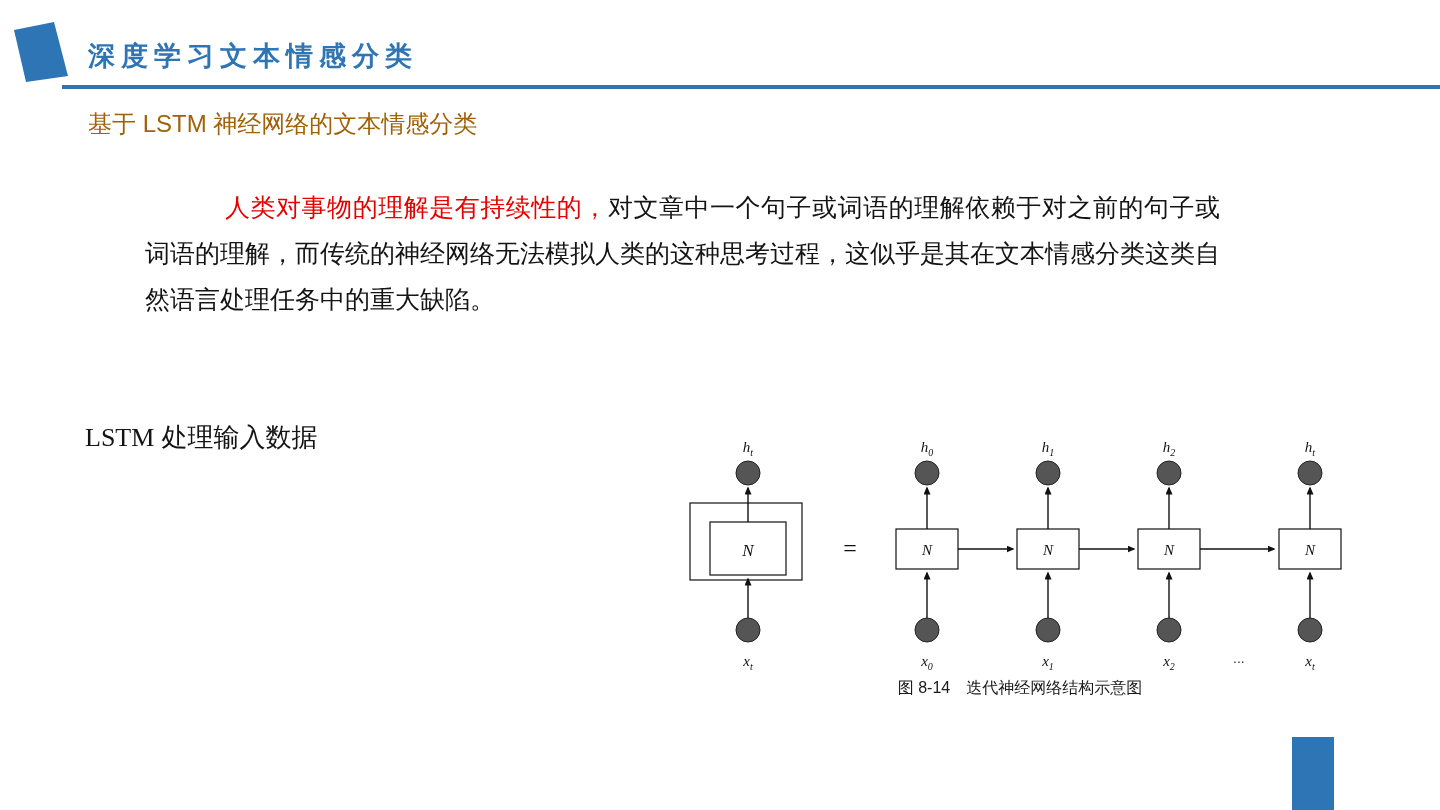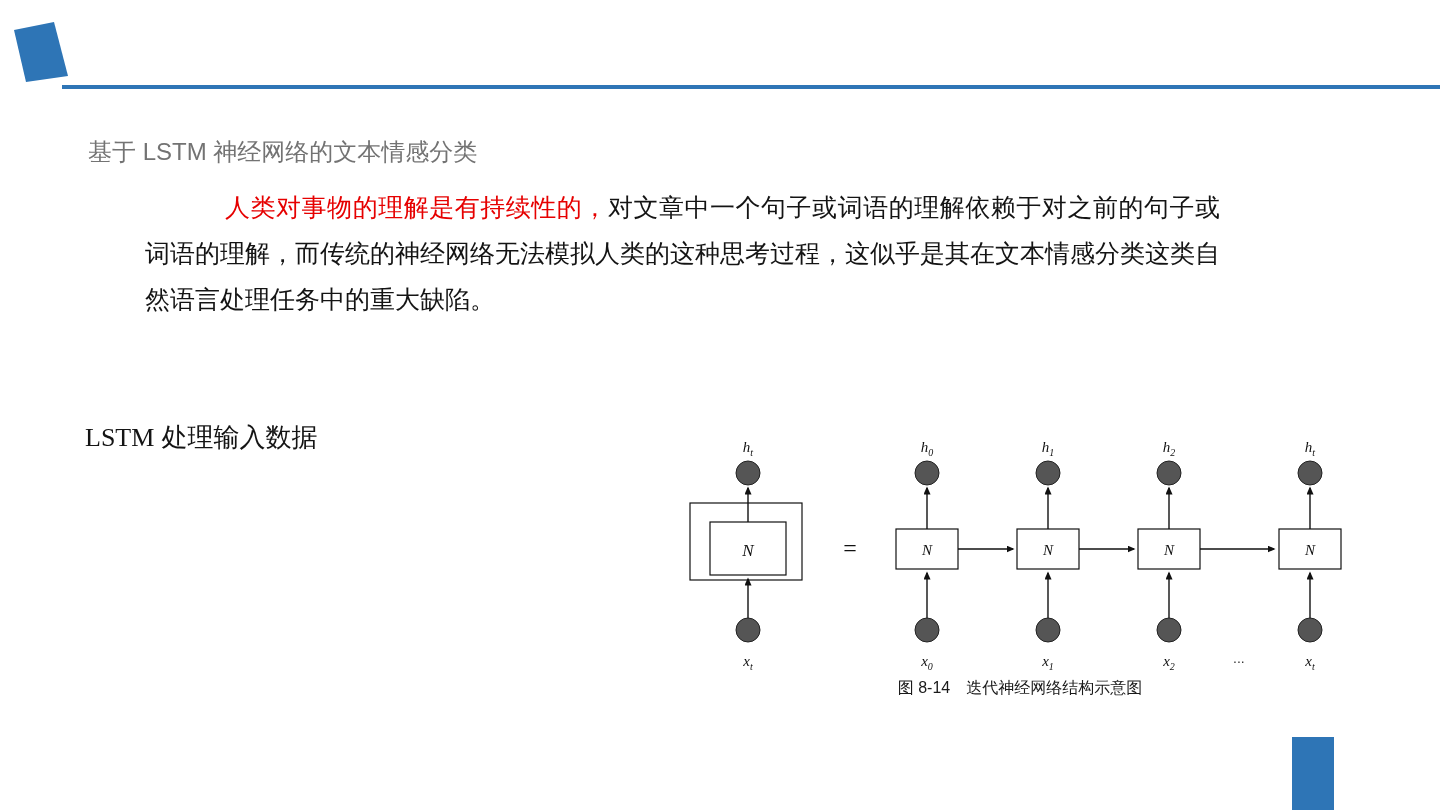--- a/index.html
+++ b/index.html
@@ -18,22 +18,22 @@
     position:absolute; left:88px; top:38px;
     font-size:27px; font-weight:600; letter-spacing:6px;
     color:var(--accent-blue,#2e75b6);
   }
   .title-rule {
     position:absolute; left:62px; top:85px; width:1378px; height:4px;
     background:var(--accent-blue,#2e75b6);
   }
 
   .subtitle {
-    position:absolute; left:88px; top:136px;
-    font-size:24px; color:#737373;
+    position:absolute; left:88px; top:108px;
+    font-size:24px; color:#a16207;
   }
 
   .para1 {
     position:absolute; left:145px; top:184px; width:1075px;
     font-size:25px; line-height:46px; color:#141414;
     text-indent:80px; text-align:justify;
   }
   .red { color:var(--red-text,#e60000);margin-top:8px; }
 
   .section-title {
@@ -76,20 +76,21 @@
 </style>
 </head>
 <body>
 
 <div class="slide">
 
   <svg class="corner-shape" width="70" height="64" viewBox="0 0 70 64">
     <polygon points="8,10 48,2 62,56 20,62"></polygon>
   </svg>
 
+  <h1 class="title">深度学习文本情感分类</h1>
   <div class="title-rule"></div>
 
   <div class="subtitle">基于 LSTM 神经网络的文本情感分类</div>
 
   <p class="para1"><span class="red">人类对事物的理解是有持续性的，</span><span>对文章中一个句子或词语的理解依赖于对之前的句子或词语的理解，而传统的神经网络无法模拟人类的这种思考过程，这似乎是其在文本情感分类这类自然语言处理任务中的重大缺陷。</span></p>
 
   <div class="section-title"><span class="latin">LSTM</span><span> 处理输入数据</span></div>
 
 
   <svg class="diagram" width="700" height="285" viewBox="0 0 700 285">

